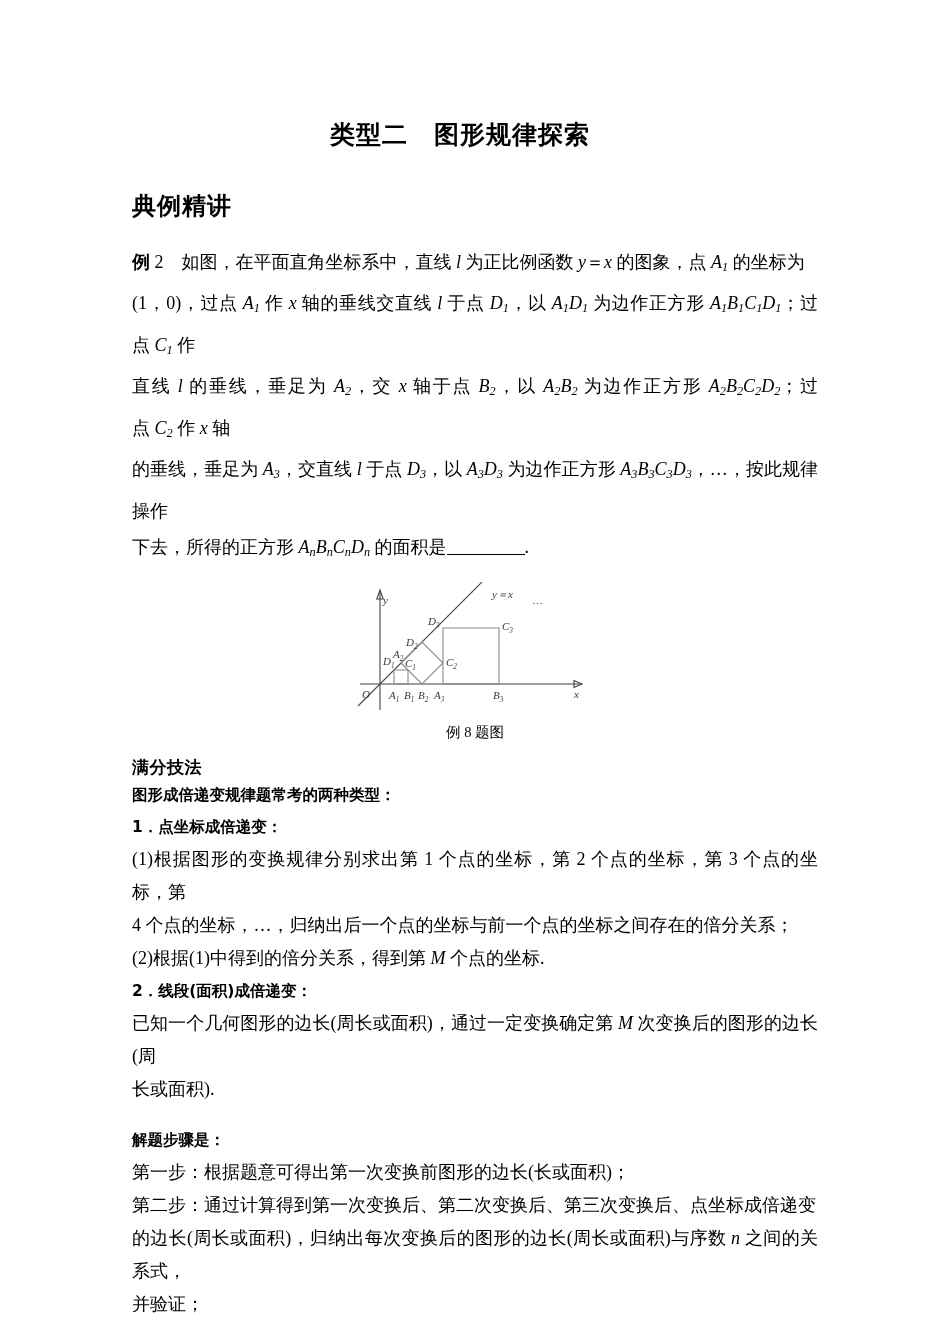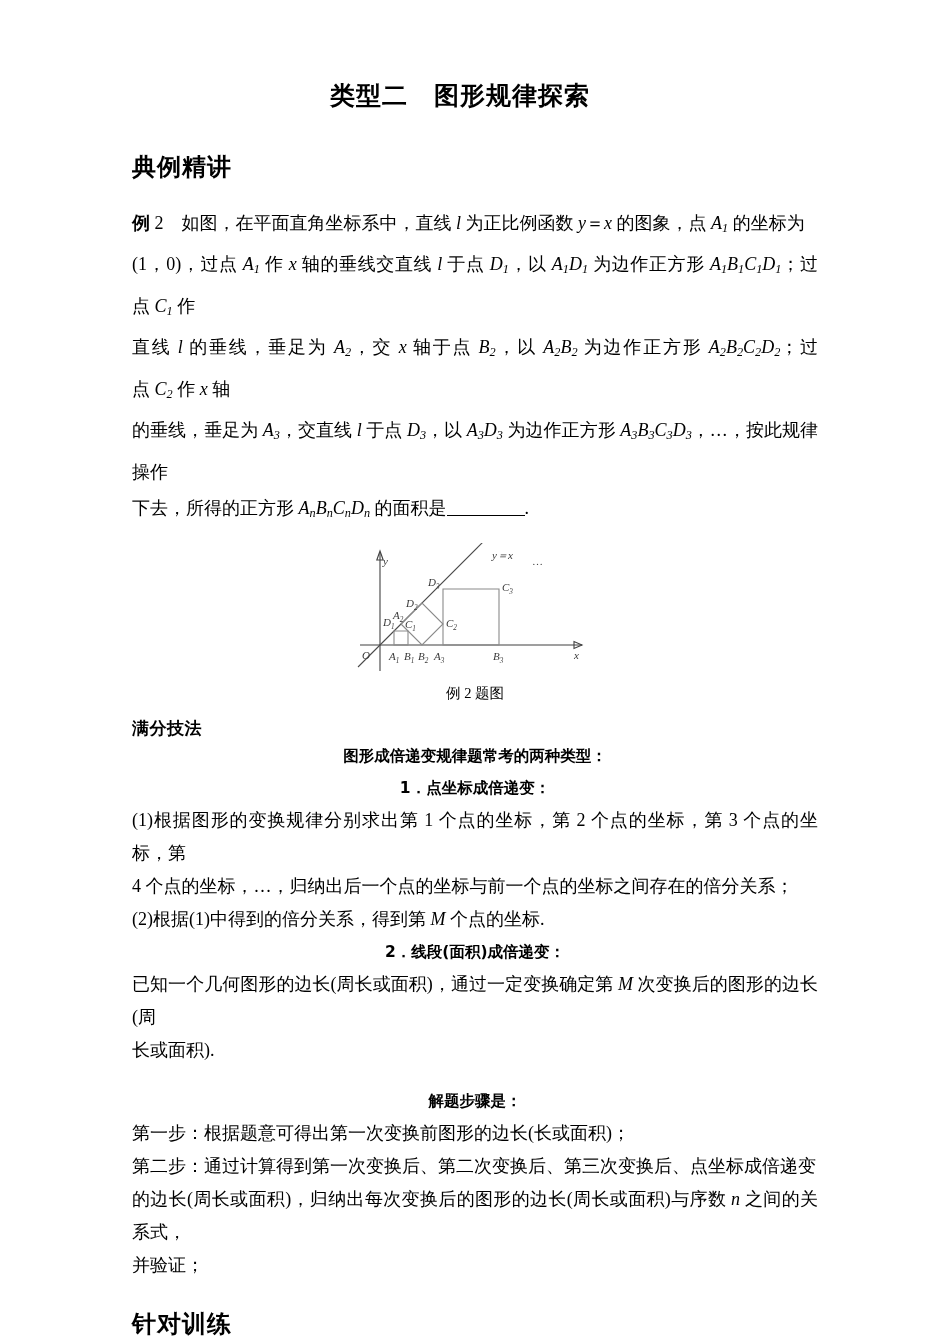--- a/index.html
+++ b/index.html
@@ -19,21 +19,21 @@
     position: relative;
     width: 950px;
     height: 1344px;
     box-sizing: border-box;
     padding: 0 132px;
   }
 
   
   .chapter-title {
     margin: 0;
-    padding-top: 81px;
+    padding-top: 120px;
     font-family: "DejaVu Sans", "Liberation Sans", sans-serif;
     font-size: 25px;
     font-weight: 700;
     letter-spacing: 1px;
     text-align: left;
     padding-left: 198px;
     line-height: 1.2;
   }
   .section-head {
     font-family: "DejaVu Sans", "Liberation Sans", sans-serif;
@@ -45,21 +45,20 @@
   .section-head.bigger {
     font-size: 24px;
     letter-spacing: 1px;
   }
   .sub-bold {
     font-family: "DejaVu Sans", "Liberation Sans", sans-serif;
     font-size: 15.5px;
     font-weight: 700;
     margin: 0;
     line-height: 32px;
-    text-align: center;
   }
 
   
   .body-text {
     font-size: 18px;
     line-height: 36px;
     text-align: justify;
     text-justify: inter-ideograph;
     margin: 0;
   }
@@ -167,21 +166,21 @@
 
       <text class="lbl" x="55" y="85">C<tspan class="lbl-s" dy="2.6">1</tspan></text>
       <text class="lbl" x="96" y="84">C<tspan class="lbl-s" dy="2.6">2</tspan></text>
       <text class="lbl" x="152" y="48">C<tspan class="lbl-s" dy="2.6">3</tspan></text>
 
       <text class="lbl" x="33" y="83">D<tspan class="lbl-s" dy="2.6">1</tspan></text>
       <text class="lbl" x="56" y="64">D<tspan class="lbl-s" dy="2.6">2</tspan></text>
       <text class="lbl" x="78" y="43">D<tspan class="lbl-s" dy="2.6">3</tspan></text>
       <text class="lbl" x="43" y="76">A<tspan class="lbl-s" dy="2.6">2</tspan></text>
     </svg>
-    <div class="figure-caption">例 2 题图</div>
+    <div class="figure-caption">例 8 题图</div>
   </div>
 
   <div class="sp-d"></div>
 
   <h2 class="section-head">满分技法</h2>
 
   <p class="sub-bold">图形成倍递变规律题常考的两种类型：</p>
   <p class="sub-bold">1．点坐标成倍递变：</p>
 
   <p class="body-text tight">(1)根据图形的变换规律分别求出第 1 个点的坐标，第 2 个点的坐标，第 3 个点的坐标，第</p>

